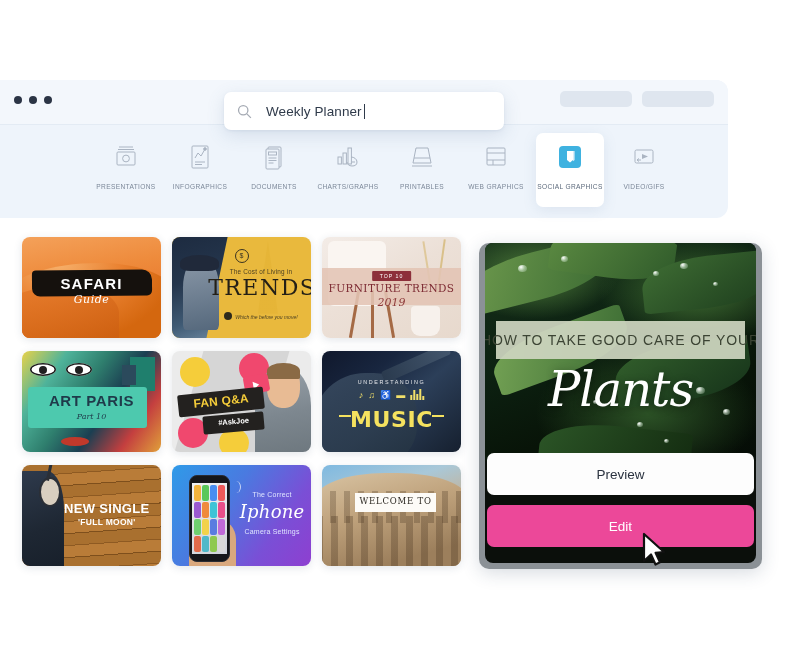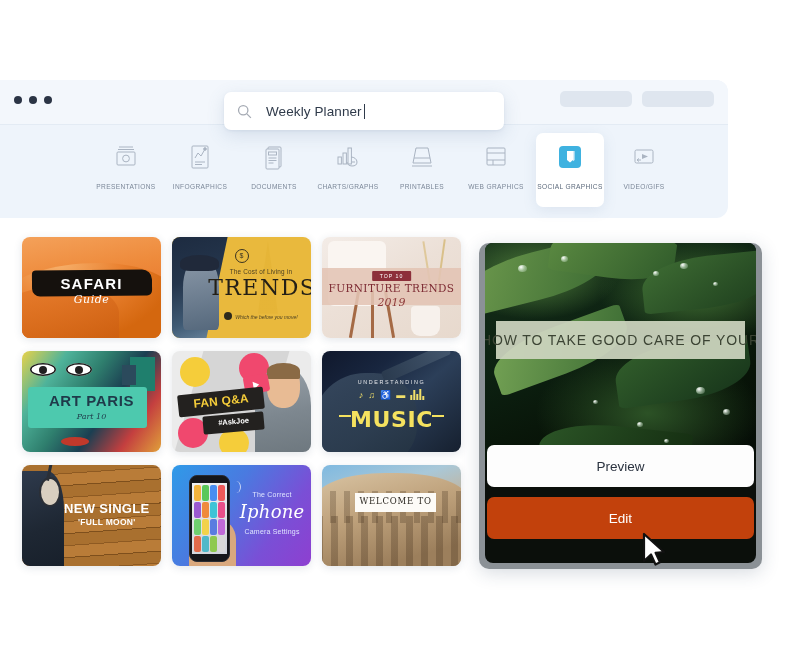--- a/index.html
+++ b/index.html
@@ -360,28 +360,28 @@
   }
   .hero-band .bt {
     font-size:14px; letter-spacing:.9px; color:#3c4434; white-space:nowrap;
   }
   .hero-script {
     position:absolute; left:0; top:56%; width:100%; text-align:center;
     font-size:48px; color:#ffffff; font-family:"DejaVu Serif", serif;
     font-style:italic; letter-spacing:-1px; line-height:1;
     text-shadow: 0 2px 8px rgba(0,0,0,.45);
   }
-  .btn-area { position:absolute; left:0; bottom:12px; width:100%; padding:10px 2px 12px; }
+  .btn-area { position:absolute; left:0; bottom:4px; width:100%; padding:10px 2px 12px; }
   .pv-btn {
     width:100%; height:42px; border-radius:7px; border:none;
     display:flex; align-items:center; justify-content:center;
     font-size:13.5px; cursor:pointer; font-family:"Liberation Sans", sans-serif;
   }
   .pv-btn.preview { background:#fdfdfd; color:#2b3340; margin-bottom:10px; }
-  .pv-btn.edit { background:#c2410c; color:#ffffff; }
+  .pv-btn.edit { background:#ec4899; color:#ffffff; }
 
   .cursor { position:absolute; left:641px; top:532px; width:26px; height:36px; z-index:30; }
 </style>
 </head>
 <body>
 
 <div id="stage">
 
   <div class="app-window">
 
@@ -654,20 +654,21 @@
         <div class="drop" style="left:84%;top:18%;width:5px;height:4px"></div>
         <div class="drop" style="left:78%;top:66%;width:9px;height:7px"></div>
         <div class="drop" style="left:88%;top:76%;width:7px;height:6px"></div>
         <div class="drop" style="left:56%;top:82%;width:6px;height:5px"></div>
         <div class="drop" style="left:66%;top:90%;width:5px;height:4px"></div>
         <div class="drop" style="left:40%;top:72%;width:5px;height:4px"></div>
 
         <div class="hero-band">
           <span class="bt">HOW TO TAKE GOOD CARE OF YOUR</span>
         </div>
+        <div class="hero-script">Plants</div>
       </div>
 
       <div class="btn-area">
         <button class="pv-btn preview">Preview</button>
         <button class="pv-btn edit">Edit</button>
       </div>
     </div>
   </div>
 
   <svg class="cursor" viewBox="0 0 26 36">

